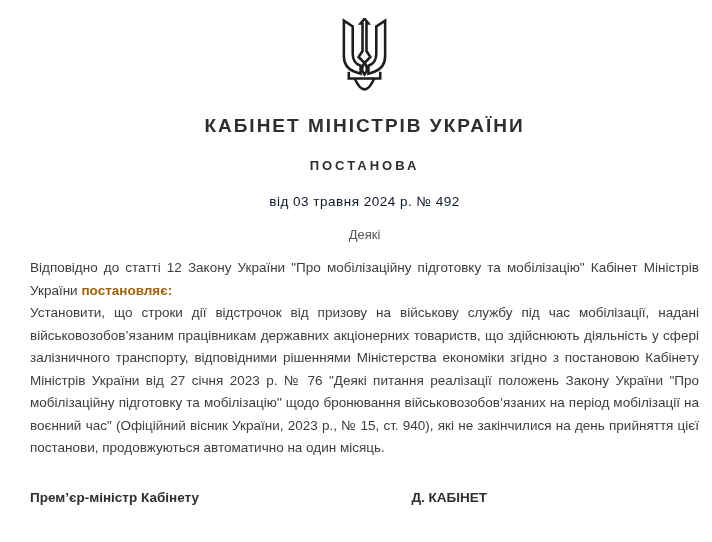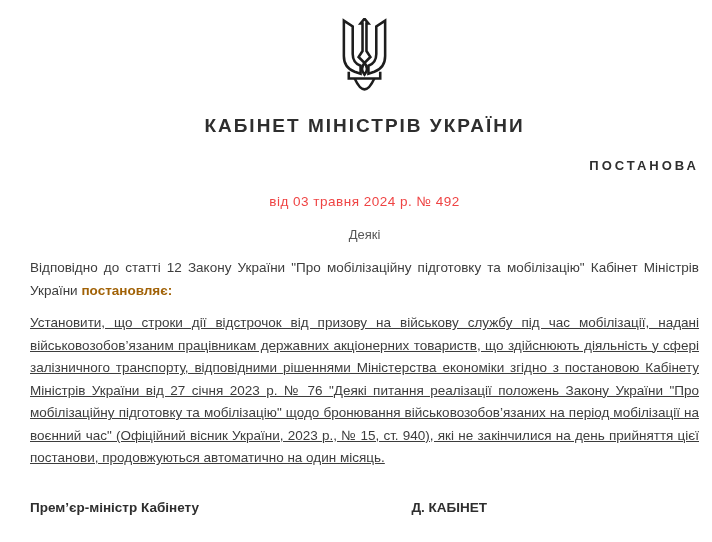--- a/index.html
+++ b/index.html
@@ -18,32 +18,32 @@
   .org-name {
     margin-top: 23px;
     text-align: center;
     font-size: 19px;
     font-weight: bold;
     letter-spacing: 2px;
     color: #2e2e2e;
   }
   .doc-type {
     margin-top: 21px;
-    text-align: right;
+    text-align: center;
     font-size: 13px;
     font-weight: bold;
     letter-spacing: 3px;
     color: #2e2e2e;
   }
   .doc-date {
     margin-top: 21px;
     text-align: center;
     font-size: 13.5px;
     letter-spacing: 0.5px;
-    color: #ef4444;
+    color: #0f172a;
   }
   .doc-city {
     margin-top: 18px;
     text-align: center;
     font-size: 13px;
     color: #575757;
   }
   .doc-title {
     margin-top: 10px;
     text-align: center;
@@ -51,21 +51,21 @@
     font-weight: bold;
     color: #2e2e2e;
   }
   .para {
     font-size: 13.5px;
     line-height: 22.5px;
     text-align: justify;
     color: #3d3d3d;
   }
   .para-preamble { margin-top: 15px; }
-  .para-body { margin-top: 10px; text-decoration: underline; }
+  .para-body { margin-top: 0; }
   .resolve-word { font-weight: bold; color: #a16207; }
   .sig-row {
     margin-top: 30px;
     display: flex;
     align-items: baseline;
     font-size: 13.5px;
     font-weight: bold;
     color: #2e2e2e;
   }
   .sig-name { margin-left: auto; margin-right: 212px; }

